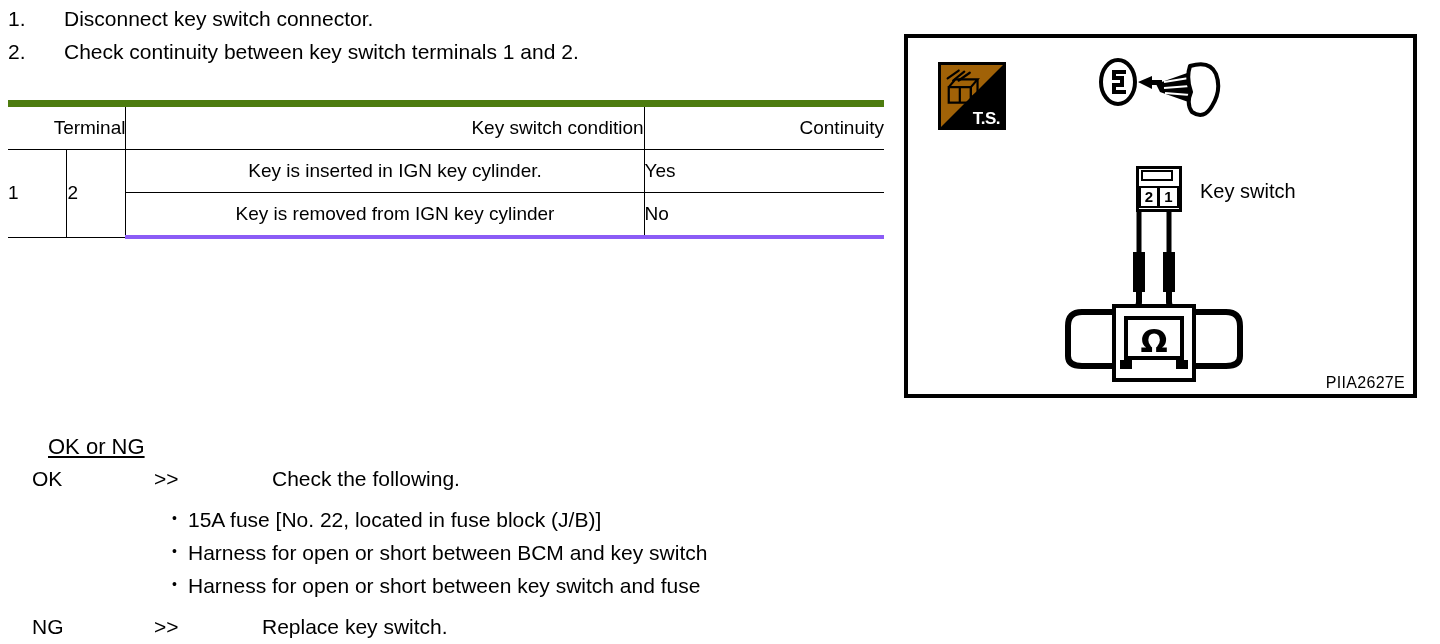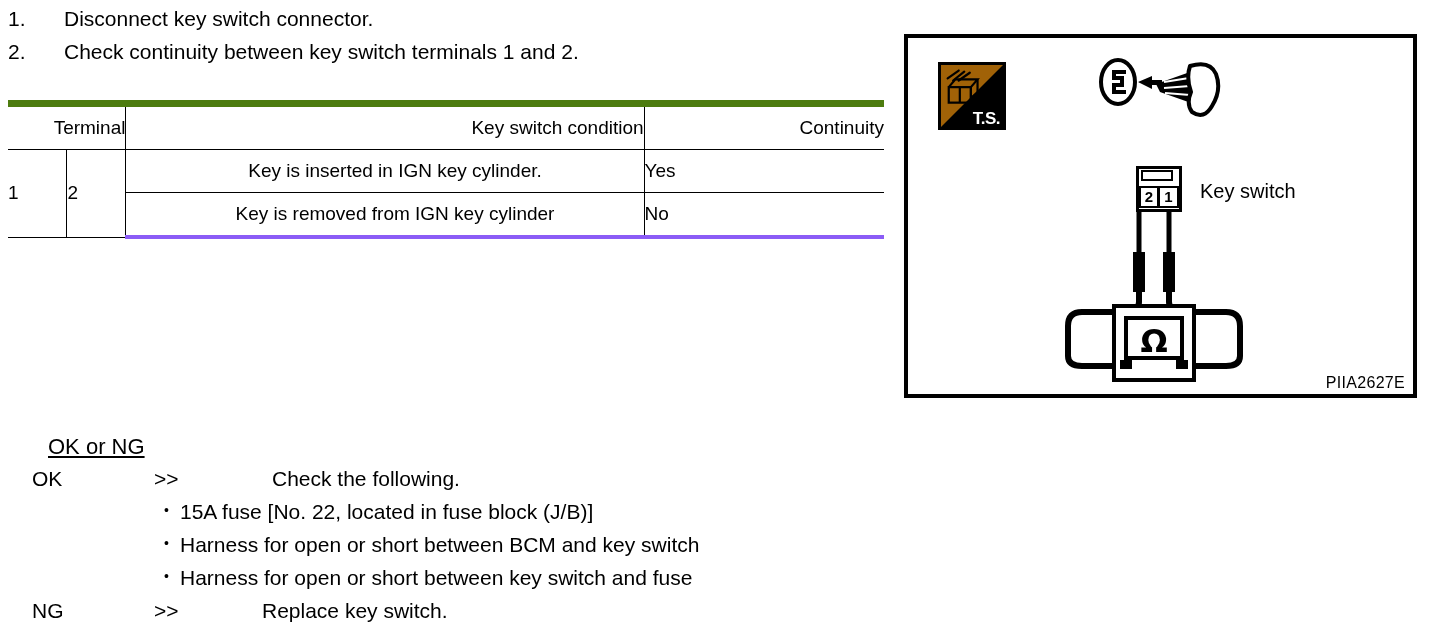--- a/index.html
+++ b/index.html
@@ -200,21 +200,21 @@
     align-items: baseline;
     font-size: 21px;
     line-height: 33px;
     white-space: nowrap;
     gap: 46px;
   }
   .okng-key  { width: 100px; flex: 0 0 100px; padding-left: 24px; box-sizing: border-box; }
   .okng-arrow{ width: 72px; flex: 0 0 72px; }
   .okng-arrow.tight { width: 62px; flex: 0 0 62px; }
   .okng-text { flex: 1 1 auto; }
-  .okng-bullets { margin: 0; padding: 0; list-style: none; }
+  .okng-bullets { margin: 8px; padding: 0; list-style: none; }
   .okng-bullets li {
     font-size: 21px;
     line-height: 33px;
     white-space: nowrap;
     padding-left: 172px;
     position: relative;
   }
   .okng-bullets li::before {
     content: "\2022";
     position: absolute;

